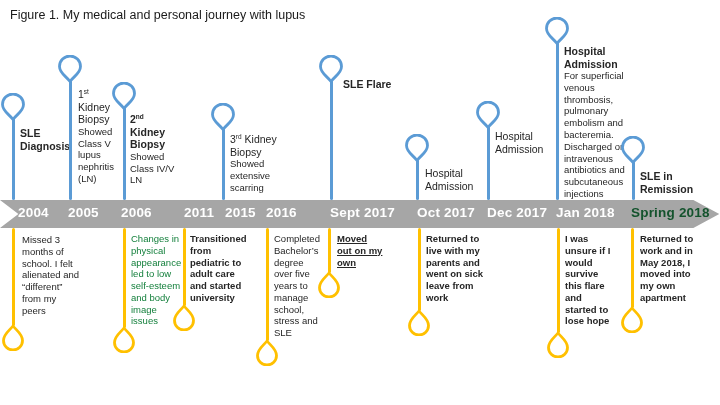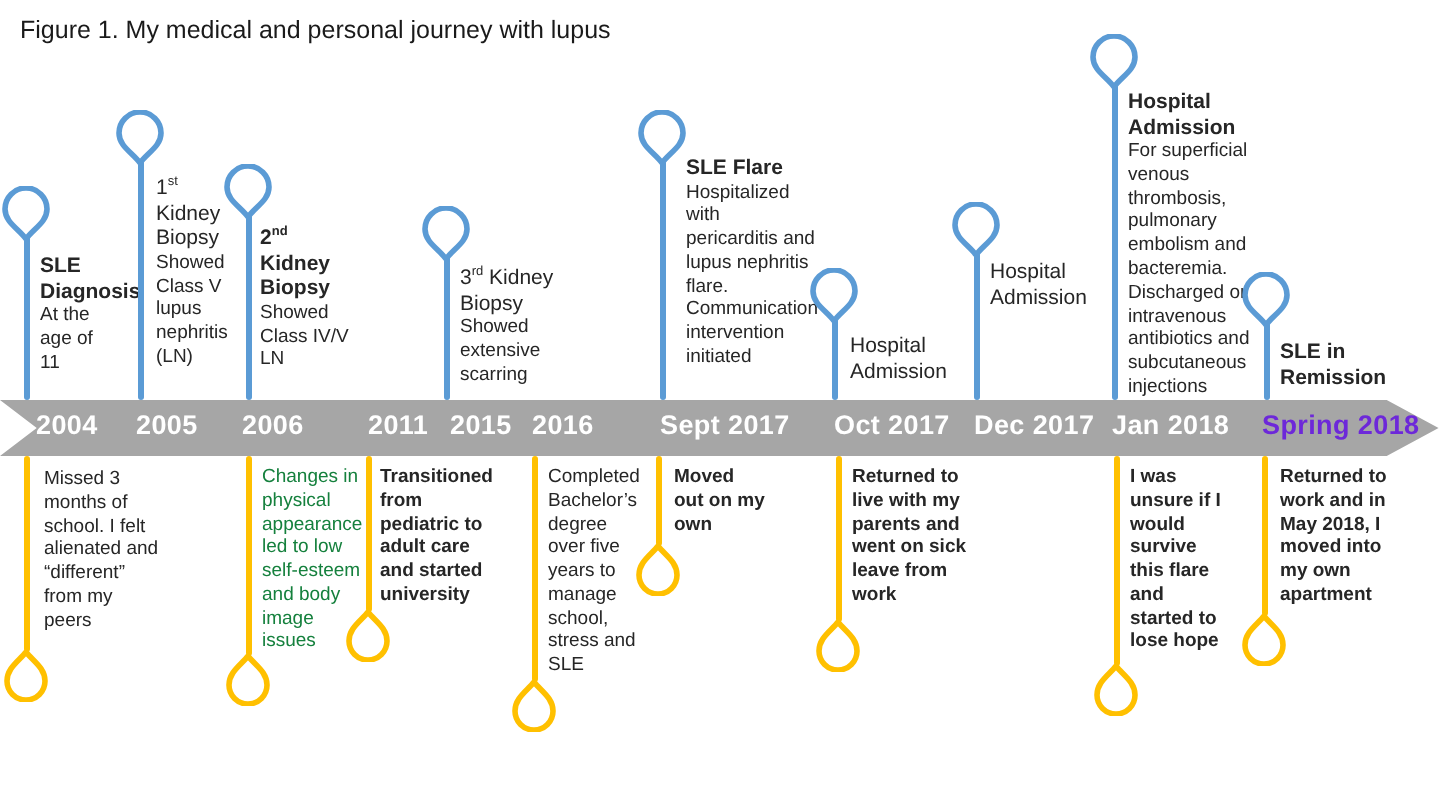--- a/index.html
+++ b/index.html
@@ -38,46 +38,46 @@
       <div class="year" style="left: 18px; color: rgb(255, 255, 255);">2004</div>
       <div class="year" style="left: 68px; color: rgb(255, 255, 255);">2005</div>
       <div class="year" style="left: 121px; color: rgb(255, 255, 255);">2006</div>
       <div class="year" style="left: 184px; color: rgb(255, 255, 255);">2011</div>
       <div class="year" style="left: 225px; color: rgb(255, 255, 255);">2015</div>
       <div class="year" style="left: 266px; color: rgb(255, 255, 255);">2016</div>
       <div class="year" style="left: 330px; color: rgb(255, 255, 255);">Sept 2017</div>
       <div class="year" style="left: 417px; color: rgb(255, 255, 255);">Oct 2017</div>
       <div class="year" style="left: 487px; color: rgb(255, 255, 255);">Dec 2017</div>
       <div class="year" style="left: 556px; color: rgb(255, 255, 255);">Jan 2018</div>
-      <div class="year" style="left: 631px; color: #6d28d9;">Spring 2018</div>
+      <div class="year" style="left: 631px; color: #14532d;">Spring 2018</div>
       <div class="stem" style="left: 11.5px; top: 118px; height: 82px; background: rgb(91, 155, 213);"></div>
       <div class="pin-head" style="left: 0px; top: 93px;"><svg width="26" height="28" viewBox="0 0 26 28">
           <path d="M13 26.5 C 9.5 21.5 2.5 18.2 2.5 11.5 A 10.5 10.5 0 1 1 23.5 11.5 C 23.5 18.2 16.5 21.5 13 26.5 Z" fill="#ffffff" stroke="#5B9BD5" stroke-width="2.8" stroke-linejoin="round"></path>
         </svg></div>
-      <div class="evt-text" style="left: 20px; top: 127px; width: 58px; color: rgb(38, 38, 38);"><div class="evt-title bold">SLE<br>Diagnosis</div><div class="evt-body">At the<br>age of<br>11</div></div>
+      <div class="evt-text" style="left: 20px; top: 127px; width: 58px; color: rgb(38, 38, 38);"><div class="evt-title bold">SLE<br>Diagnosis</div></div>
       <div class="stem" style="left: 68.5px; top: 80px; height: 120px; background: rgb(91, 155, 213);"></div>
       <div class="pin-head" style="left: 57px; top: 55px;"><svg width="26" height="28" viewBox="0 0 26 28">
           <path d="M13 26.5 C 9.5 21.5 2.5 18.2 2.5 11.5 A 10.5 10.5 0 1 1 23.5 11.5 C 23.5 18.2 16.5 21.5 13 26.5 Z" fill="#ffffff" stroke="#5B9BD5" stroke-width="2.8" stroke-linejoin="round"></path>
         </svg></div>
       <div class="evt-text" style="left: 78px; top: 88px; width: 50px; color: rgb(38, 38, 38);"><div class="evt-title">1<sup>st</sup><br>Kidney<br>Biopsy</div><div class="evt-body">Showed<br>Class V<br>lupus<br>nephritis<br>(LN)</div></div>
       <div class="stem" style="left: 122.5px; top: 107px; height: 93px; background: rgb(91, 155, 213);"></div>
       <div class="pin-head" style="left: 111px; top: 82px;"><svg width="26" height="28" viewBox="0 0 26 28">
           <path d="M13 26.5 C 9.5 21.5 2.5 18.2 2.5 11.5 A 10.5 10.5 0 1 1 23.5 11.5 C 23.5 18.2 16.5 21.5 13 26.5 Z" fill="#ffffff" stroke="#5B9BD5" stroke-width="2.8" stroke-linejoin="round"></path>
         </svg></div>
       <div class="evt-text" style="left: 130px; top: 113px; width: 54px; color: rgb(38, 38, 38);"><div class="evt-title bold">2<sup>nd</sup><br>Kidney<br>Biopsy</div><div class="evt-body">Showed<br>Class IV/V<br>LN</div></div>
       <div class="stem" style="left: 221.5px; top: 128px; height: 72px; background: rgb(91, 155, 213);"></div>
       <div class="pin-head" style="left: 210px; top: 103px;"><svg width="26" height="28" viewBox="0 0 26 28">
           <path d="M13 26.5 C 9.5 21.5 2.5 18.2 2.5 11.5 A 10.5 10.5 0 1 1 23.5 11.5 C 23.5 18.2 16.5 21.5 13 26.5 Z" fill="#ffffff" stroke="#5B9BD5" stroke-width="2.8" stroke-linejoin="round"></path>
         </svg></div>
       <div class="evt-text" style="left: 230px; top: 133px; width: 62px; color: rgb(38, 38, 38);"><div class="evt-title">3<sup>rd</sup> Kidney<br>Biopsy</div><div class="evt-body">Showed<br>extensive<br>scarring</div></div>
       <div class="stem" style="left: 329.5px; top: 80px; height: 120px; background: rgb(91, 155, 213);"></div>
       <div class="pin-head" style="left: 318px; top: 55px;"><svg width="26" height="28" viewBox="0 0 26 28">
           <path d="M13 26.5 C 9.5 21.5 2.5 18.2 2.5 11.5 A 10.5 10.5 0 1 1 23.5 11.5 C 23.5 18.2 16.5 21.5 13 26.5 Z" fill="#ffffff" stroke="#5B9BD5" stroke-width="2.8" stroke-linejoin="round"></path>
         </svg></div>
-      <div class="evt-text" style="left: 343px; top: 78px; width: 74px; color: rgb(38, 38, 38);"><div class="evt-title bold">SLE Flare</div><div class="evt-body">Hospitalized<br>with<br>pericarditis and<br>lupus nephritis<br>flare.<br>Communication<br>intervention<br>initiated</div></div>
+      <div class="evt-text" style="left: 343px; top: 78px; width: 74px; color: rgb(38, 38, 38);"><div class="evt-title bold">SLE Flare</div></div>
       <div class="stem" style="left: 415.5px; top: 159px; height: 41px; background: rgb(91, 155, 213);"></div>
       <div class="pin-head" style="left: 404px; top: 134px;"><svg width="26" height="28" viewBox="0 0 26 28">
           <path d="M13 26.5 C 9.5 21.5 2.5 18.2 2.5 11.5 A 10.5 10.5 0 1 1 23.5 11.5 C 23.5 18.2 16.5 21.5 13 26.5 Z" fill="#ffffff" stroke="#5B9BD5" stroke-width="2.8" stroke-linejoin="round"></path>
         </svg></div>
       <div class="evt-text" style="left: 425px; top: 167px; width: 62px; color: rgb(38, 38, 38);"><div class="evt-title">Hospital<br>Admission</div></div>
       <div class="stem" style="left: 486.5px; top: 126px; height: 74px; background: rgb(91, 155, 213);"></div>
       <div class="pin-head" style="left: 475px; top: 101px;"><svg width="26" height="28" viewBox="0 0 26 28">
           <path d="M13 26.5 C 9.5 21.5 2.5 18.2 2.5 11.5 A 10.5 10.5 0 1 1 23.5 11.5 C 23.5 18.2 16.5 21.5 13 26.5 Z" fill="#ffffff" stroke="#5B9BD5" stroke-width="2.8" stroke-linejoin="round"></path>
         </svg></div>
       <div class="evt-text" style="left: 495px; top: 130px; width: 60px; color: rgb(38, 38, 38);"><div class="evt-title">Hospital<br>Admission</div></div>
@@ -108,21 +108,21 @@
       <div class="evt-text" style="left: 190px; top: 233px; width: 58px; color: rgb(38, 38, 38);"><div class="evt-body bold">Transitioned<br>from<br>pediatric to<br>adult care<br>and started<br>university</div></div>
       <div class="stem" style="left: 265.5px; top: 228px; height: 113px; background: rgb(255, 192, 0);"></div>
       <div class="pin-head" style="left: 256px; top: 340px;"><svg width="22" height="26" viewBox="0 0 22 26">
           <path d="M11 1 C 7.5 5.5 1.5 9 1.5 15.5 A 9.5 9.5 0 1 0 20.5 15.5 C 20.5 9 14.5 5.5 11 1 Z" fill="#ffffff" stroke="#FFC000" stroke-width="2.8" stroke-linejoin="round"></path>
         </svg></div>
       <div class="evt-text" style="left: 274px; top: 233px; width: 56px; color: rgb(38, 38, 38);"><div class="evt-body">Completed<br>Bachelor’s<br>degree<br>over five<br>years to<br>manage<br>school,<br>stress and<br>SLE</div></div>
       <div class="stem" style="left: 327.5px; top: 228px; height: 45px; background: rgb(255, 192, 0);"></div>
       <div class="pin-head" style="left: 318px; top: 272px;"><svg width="22" height="26" viewBox="0 0 22 26">
           <path d="M11 1 C 7.5 5.5 1.5 9 1.5 15.5 A 9.5 9.5 0 1 0 20.5 15.5 C 20.5 9 14.5 5.5 11 1 Z" fill="#ffffff" stroke="#FFC000" stroke-width="2.8" stroke-linejoin="round"></path>
         </svg></div>
-      <div class="evt-text" style="left: 337px; top: 233px; width: 52px; color: rgb(38, 38, 38);"><div class="evt-body bold">Moved<br>out on my<br>own</div></div>
+      <div class="evt-text" style="left: 337px; top: 233px; width: 52px; color: rgb(38, 38, 38); text-decoration: underline;"><div class="evt-body bold">Moved<br>out on my<br>own</div></div>
       <div class="stem" style="left: 417.5px; top: 228px; height: 83px; background: rgb(255, 192, 0);"></div>
       <div class="pin-head" style="left: 408px; top: 310px;"><svg width="22" height="26" viewBox="0 0 22 26">
           <path d="M11 1 C 7.5 5.5 1.5 9 1.5 15.5 A 9.5 9.5 0 1 0 20.5 15.5 C 20.5 9 14.5 5.5 11 1 Z" fill="#ffffff" stroke="#FFC000" stroke-width="2.8" stroke-linejoin="round"></path>
         </svg></div>
       <div class="evt-text" style="left: 426px; top: 233px; width: 60px; color: rgb(38, 38, 38);"><div class="evt-body bold">Returned to<br>live with my<br>parents and<br>went on sick<br>leave from<br>work</div></div>
       <div class="stem" style="left: 556.5px; top: 228px; height: 105px; background: rgb(255, 192, 0);"></div>
       <div class="pin-head" style="left: 547px; top: 332px;"><svg width="22" height="26" viewBox="0 0 22 26">
           <path d="M11 1 C 7.5 5.5 1.5 9 1.5 15.5 A 9.5 9.5 0 1 0 20.5 15.5 C 20.5 9 14.5 5.5 11 1 Z" fill="#ffffff" stroke="#FFC000" stroke-width="2.8" stroke-linejoin="round"></path>
         </svg></div>
       <div class="evt-text" style="left: 565px; top: 233px; width: 52px; color: rgb(38, 38, 38);"><div class="evt-body bold">I was<br>unsure if I<br>would<br>survive<br>this flare<br>and<br>started to<br>lose hope</div></div>

